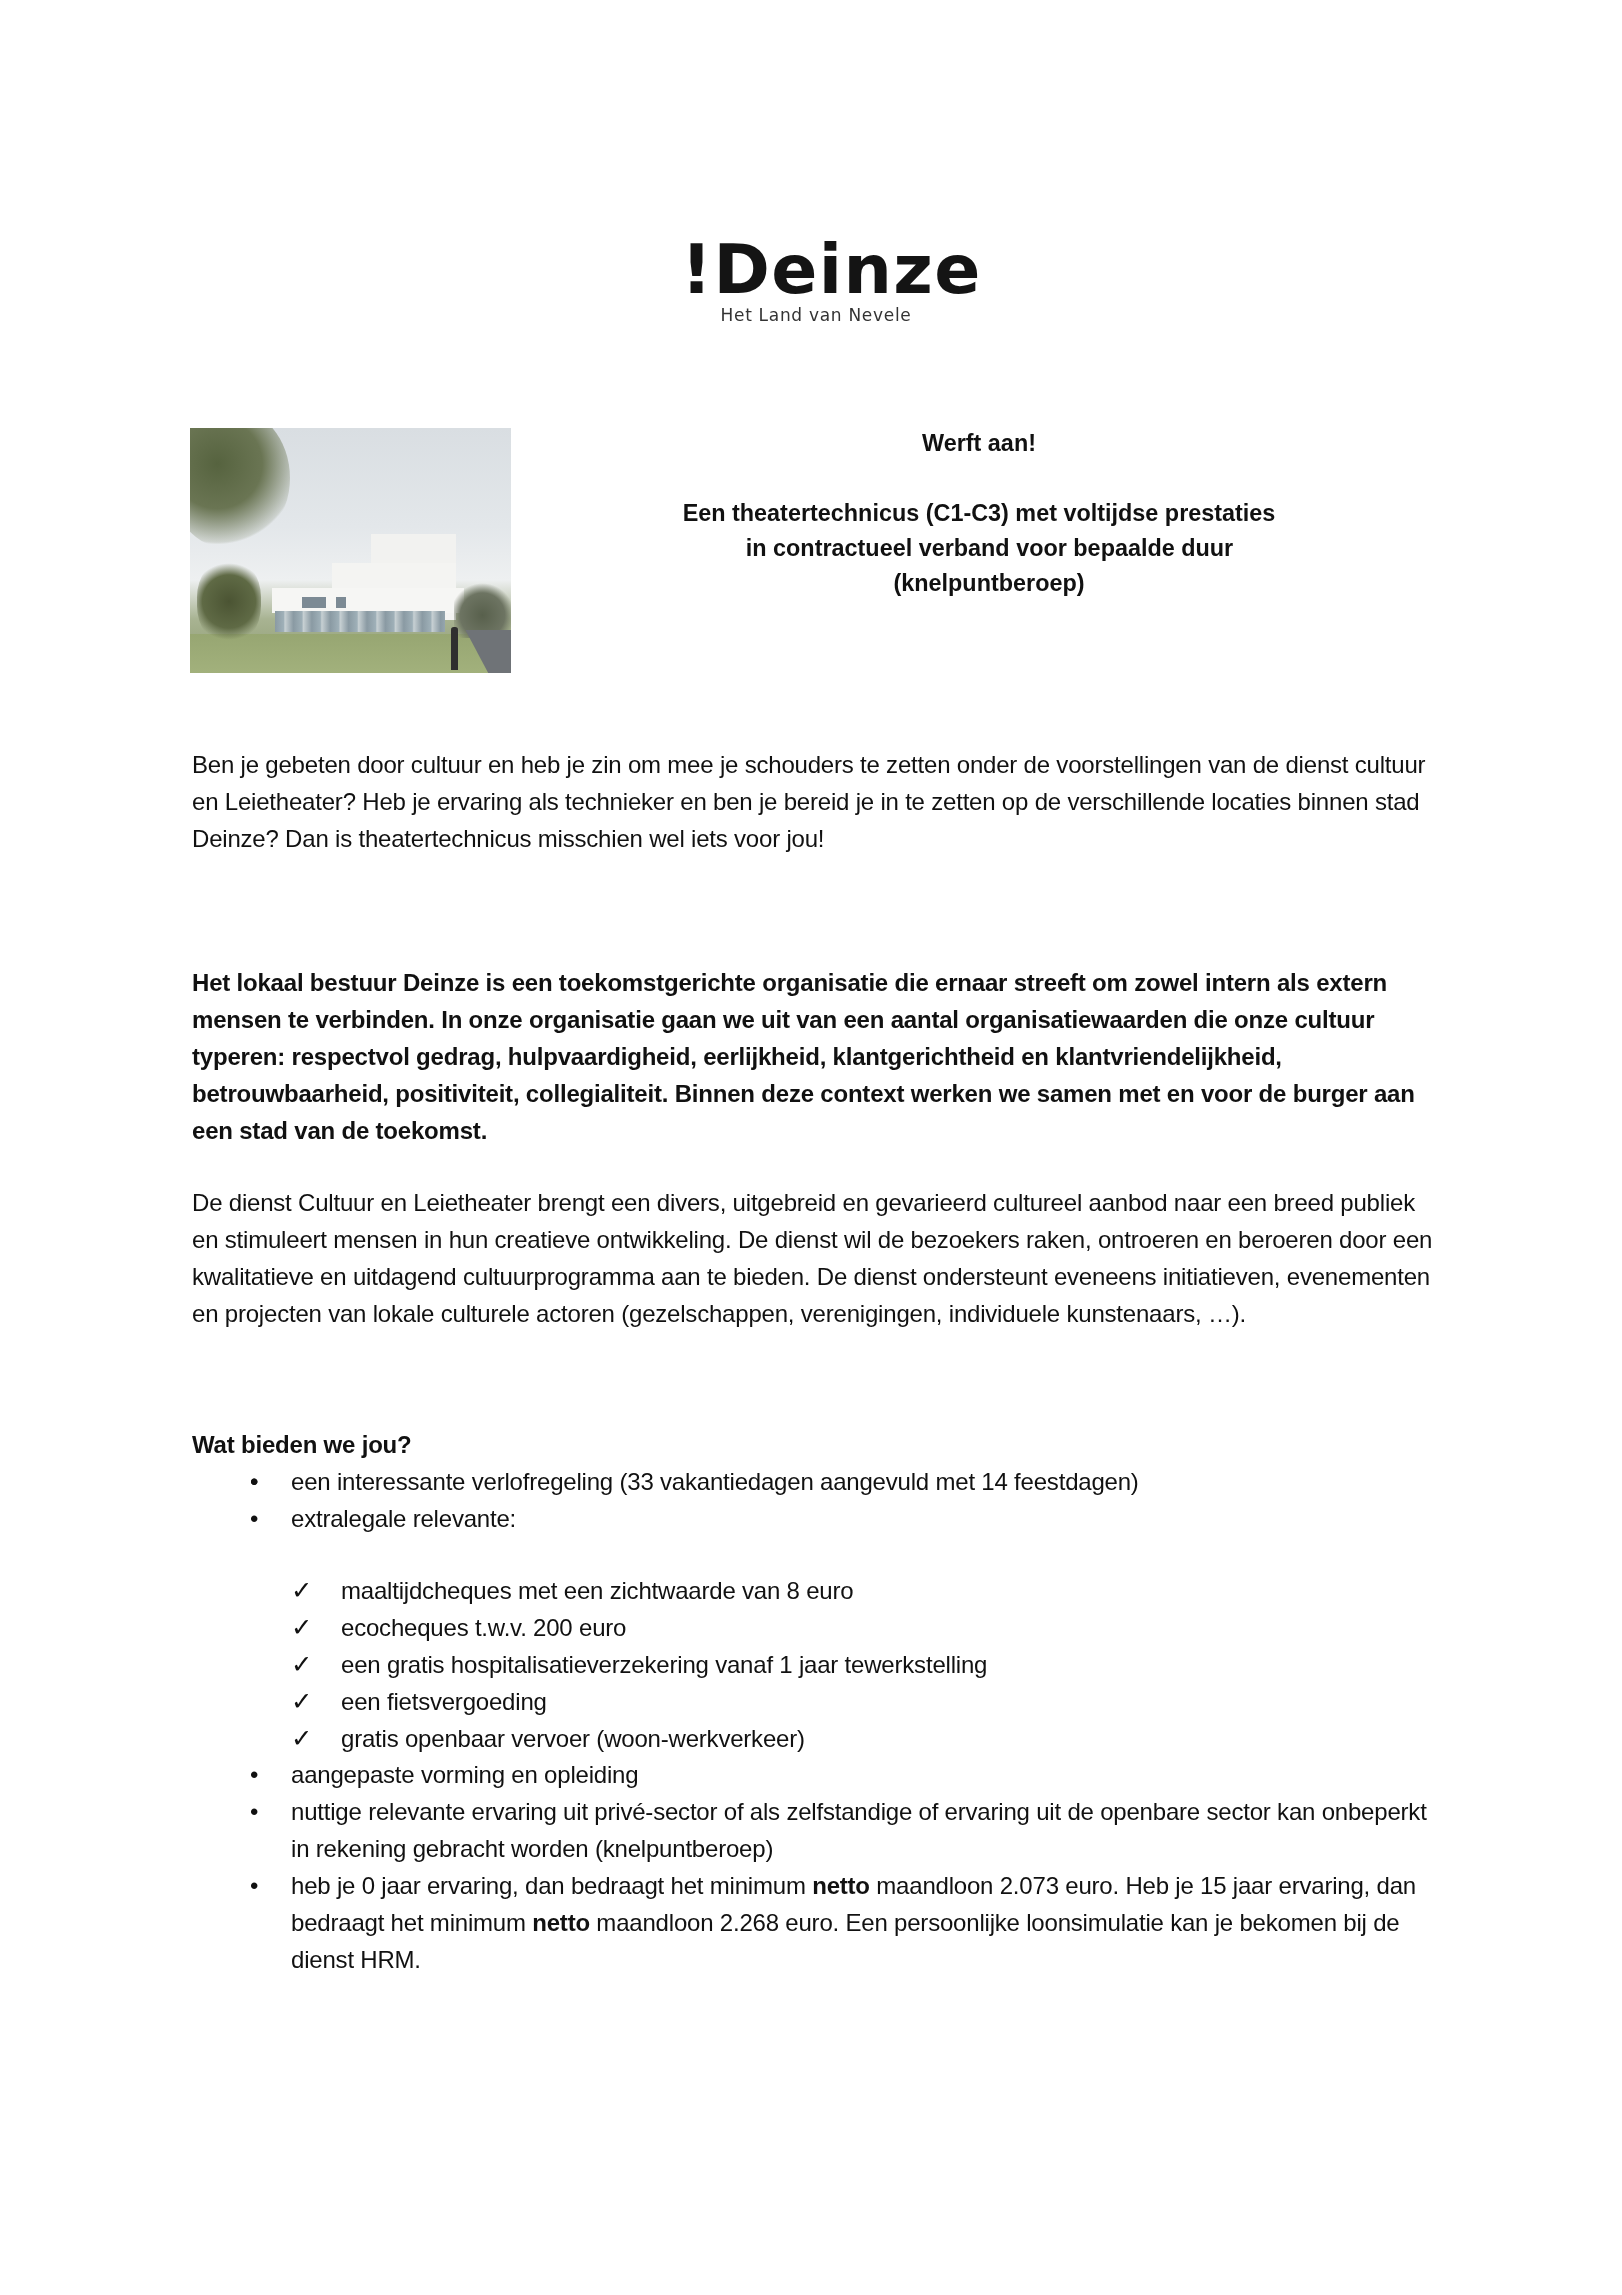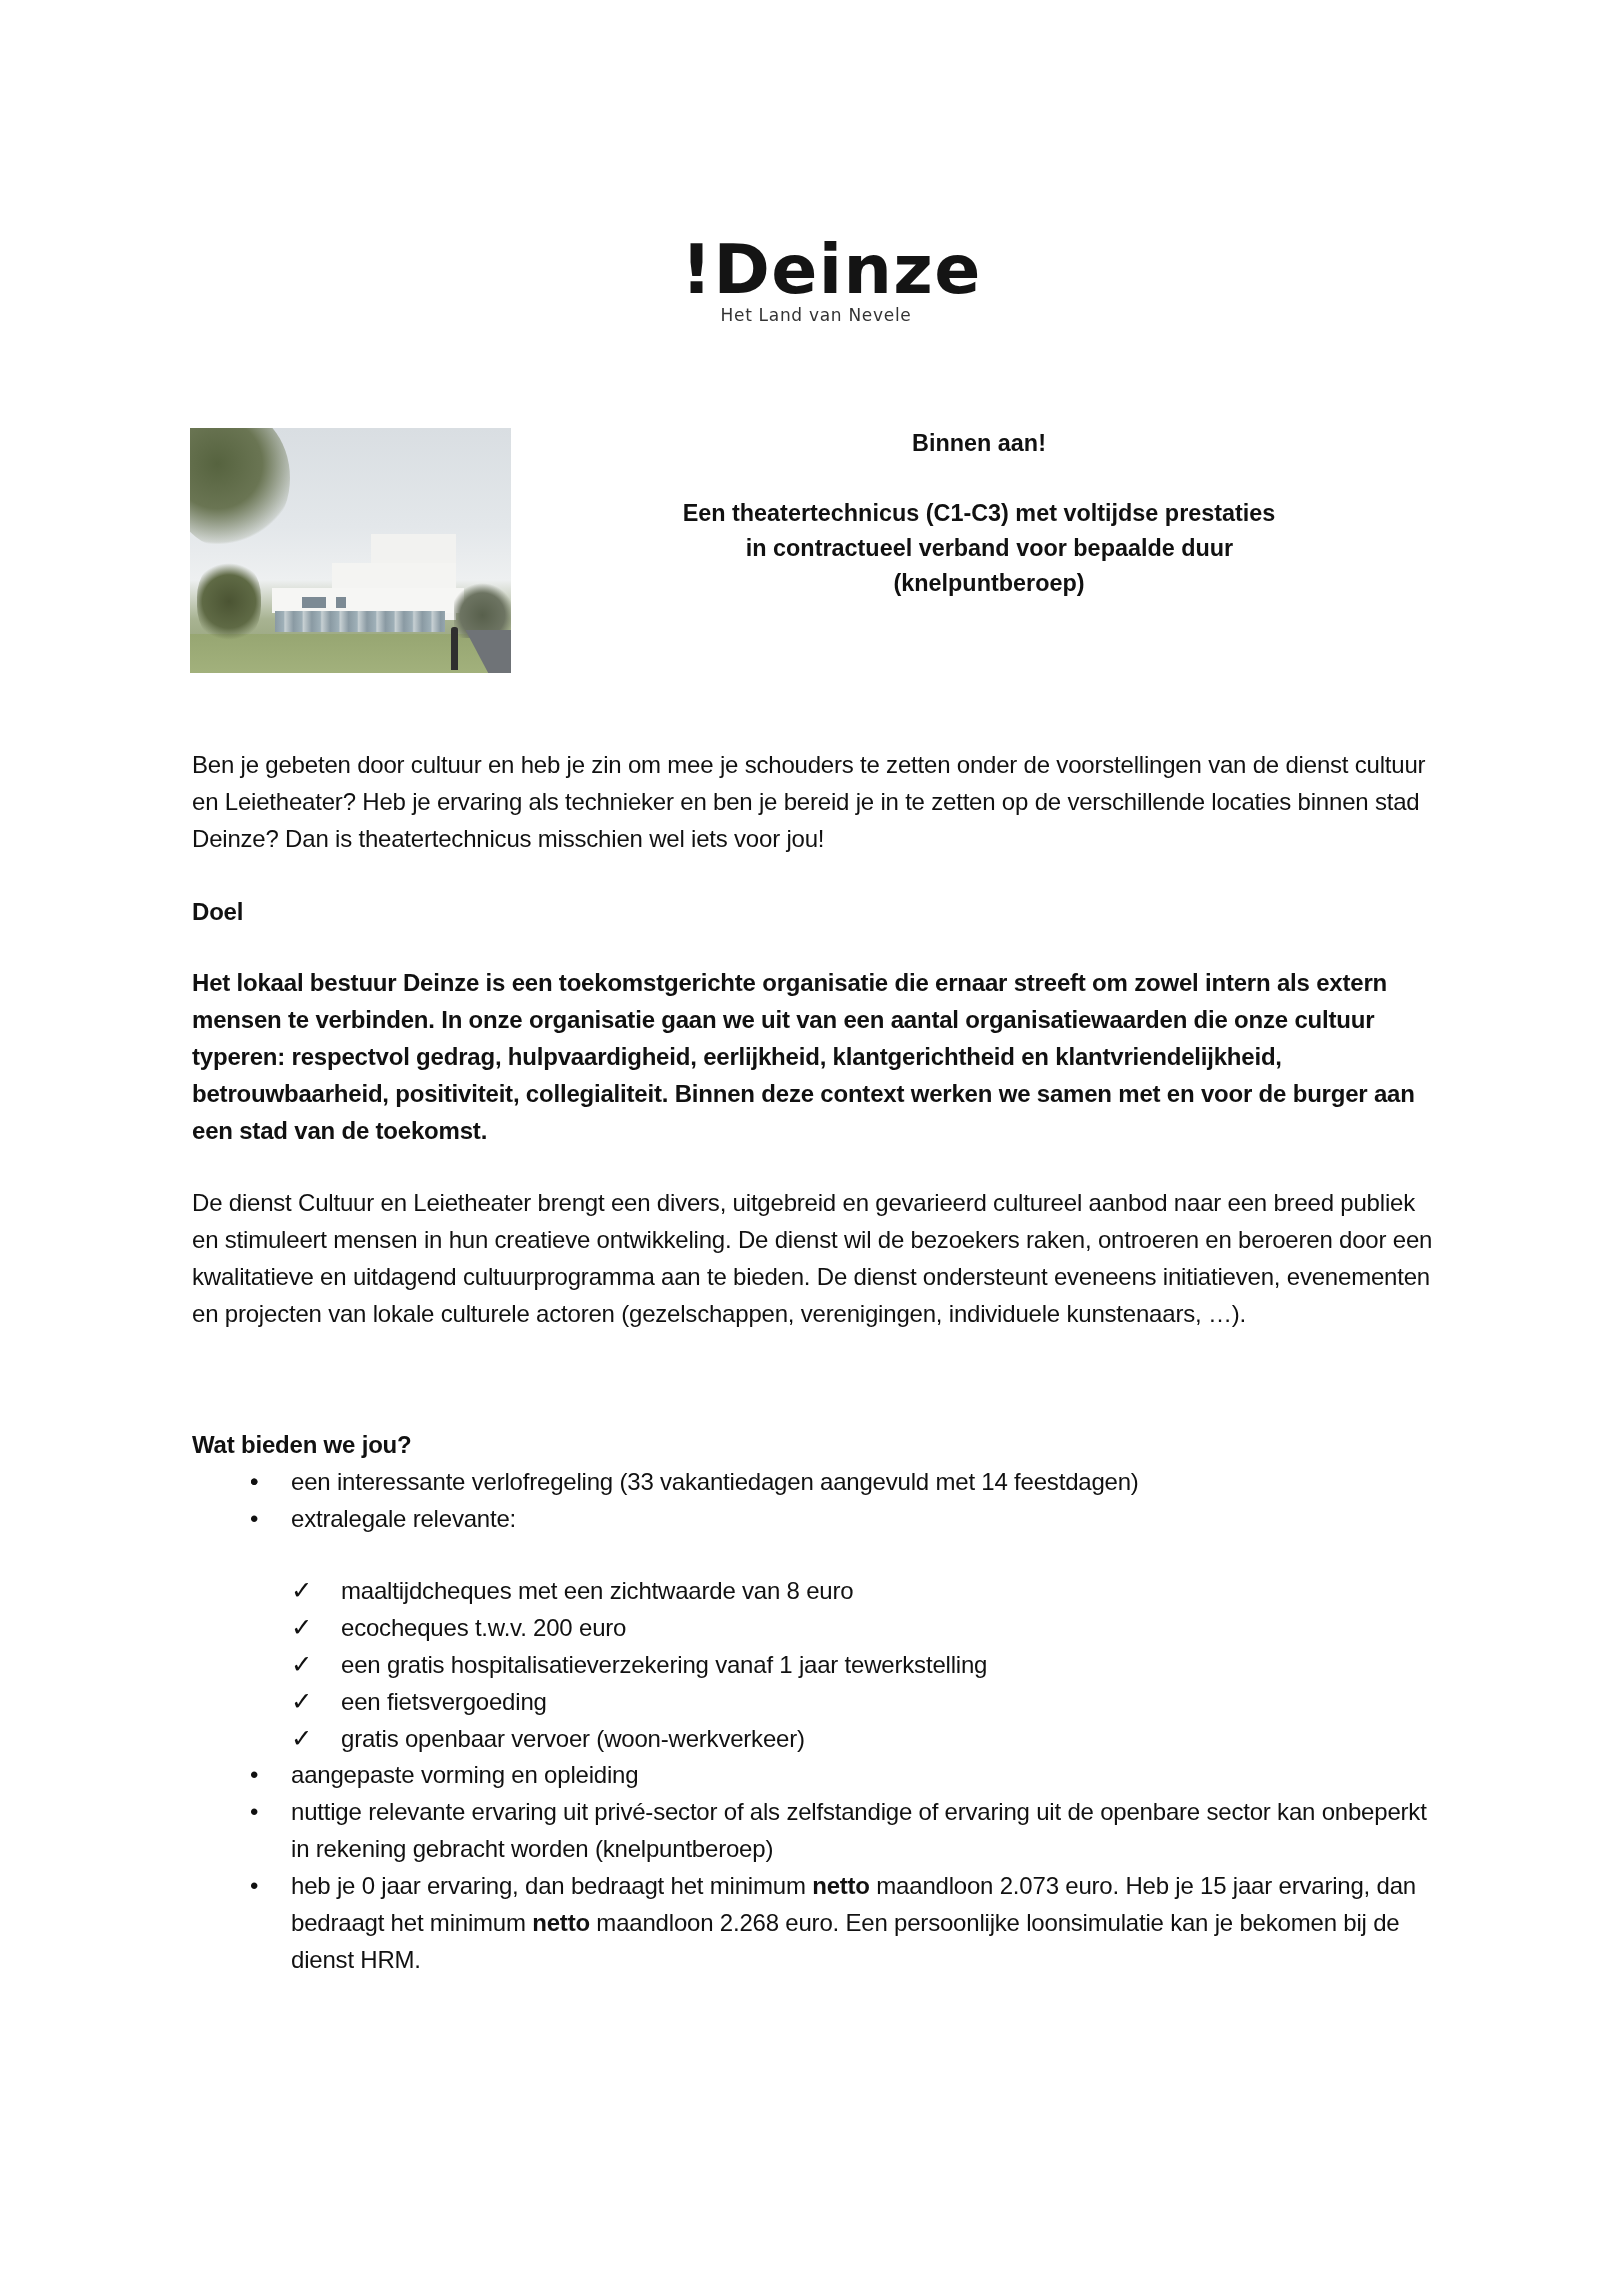--- a/index.html
+++ b/index.html
@@ -83,29 +83,28 @@
     <div class="win1"></div>
     <div class="win2"></div>
     <div class="tree-left"></div>
     <div class="trees-right"></div>
     <div class="road"></div>
     <div class="person"></div>
     <div class="tree-top"></div>
   </div>
 
   <div class="title-block">
-    <div class="werft">Binnen aan!</div>
+    <div class="werft">Werft aan!</div>
     <div class="l1">Een theatertechnicus (C1-C3) met voltijdse prestaties</div>
     <div class="l2">in contractueel verband voor bepaalde duur</div>
     <div class="l3">(knelpuntberoep)</div>
   </div>
 
   <div class="body-text p-intro">Ben je gebeten door cultuur en heb je zin om mee je schouders te zetten onder de voorstellingen van de dienst cultuur en Leietheater? Heb je ervaring als technieker en ben je bereid je in te zetten op de verschillende locaties binnen stad Deinze? Dan is theatertechnicus misschien wel iets voor jou!</div>
 
-  <div class="body-text h-doel">Doel</div>
   <div class="body-text p-doel">Het lokaal bestuur Deinze is een toekomstgerichte organisatie die ernaar streeft om zowel intern als extern mensen te verbinden. In onze organisatie gaan we uit van een aantal organisatiewaarden die onze cultuur typeren: respectvol gedrag, hulpvaardigheid, eerlijkheid, klantgerichtheid en klantvriendelijkheid, betrouwbaarheid, positiviteit, collegialiteit. Binnen deze context werken we samen met en voor de burger aan een stad van de toekomst.</div>
   <div class="body-text p-dienst">De dienst Cultuur en Leietheater brengt een divers, uitgebreid en gevarieerd cultureel aanbod naar een breed publiek en stimuleert mensen in hun creatieve ontwikkeling. De dienst wil de bezoekers raken, ontroeren en beroeren door een kwalitatieve en uitdagend cultuurprogramma aan te bieden. De dienst ondersteunt eveneens initiatieven, evenementen en projecten van lokale culturele actoren (gezelschappen, verenigingen, individuele kunstenaars, …).</div>
 
   <div class="body-text h-wat">Wat bieden we jou?</div>
 
   <ul class="list list-main1">
     <li>
       <span class="bullet">•</span>
     </li>
     <li>

